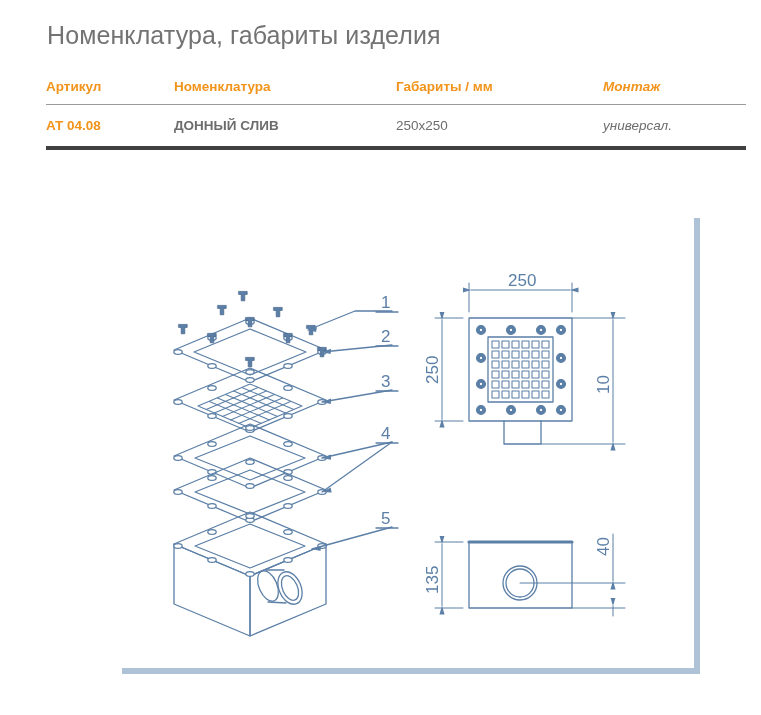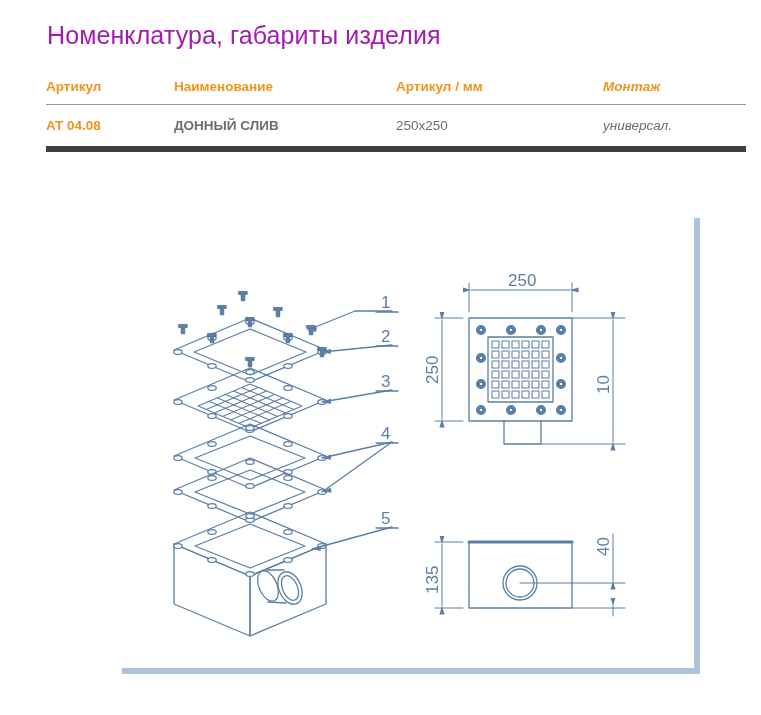--- a/index.html
+++ b/index.html
@@ -16,21 +16,21 @@
     overflow: hidden;
   }
 
   
   #page-title {
     position: absolute;
     left: 47px;
     top: 21px;
     font-size: 25px;
     font-weight: 400;
-    color: #a21caf;
+    color: #737373;
     letter-spacing: 0.1px;
     white-space: nowrap;
   }
 
   
   #spec-table {
     position: absolute;
     left: 46px;
     top: 77px;
     width: 700px;
@@ -46,21 +46,21 @@
     font-weight: bold;
     color: #f2941c;
     padding: 2px 0 10px 0;
     border-bottom: 1px solid #9a9a9a;
   }
   #spec-table td {
     text-align: left;
     font-size: 13.5px;
     color: #6d6d6d;
     padding: 13px 0 13px 0;
-    border-bottom: 6px solid #404040;
+    border-bottom: 4px solid #404040;
     vertical-align: middle;
   }
   #spec-table td.code {
     color: #f2941c;
     font-weight: bold;
   }
   .col-1 { width: 128px; margin-left: 24px; }
   .col-2 { width: 222px; font-weight: bold; }
   .col-3 { width: 207px; }
   .col-4 { width: 143px; font-style: italic; }
@@ -104,22 +104,22 @@
 </head>
 <body>
 
 <div id="page-title">Номенклатура, габариты изделия</div>
 
 <div id="spec-table">
   <table>
     <thead>
       <tr>
         <th class="col-1">Артикул</th>
-        <th class="col-2">Наименование</th>
-        <th class="col-3">Артикул / мм</th>
+        <th class="col-2">Номенклатура</th>
+        <th class="col-3">Габариты / мм</th>
         <th class="col-4">Монтаж</th>
       </tr>
     </thead>
     <tbody>
       <tr>
         <td class="code col-1">АТ 04.08</td>
         <td class="col-2">ДОННЫЙ СЛИВ</td>
         <td class="col-3">250x250</td>
         <td class="col-4">универсал.</td>
       </tr>

